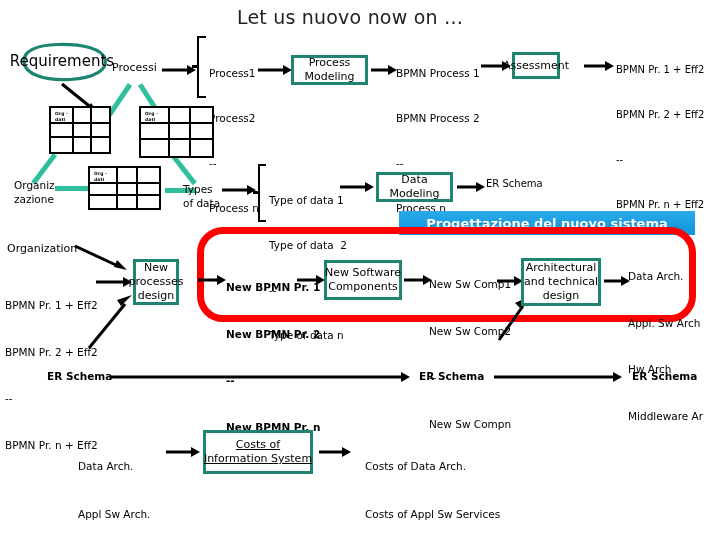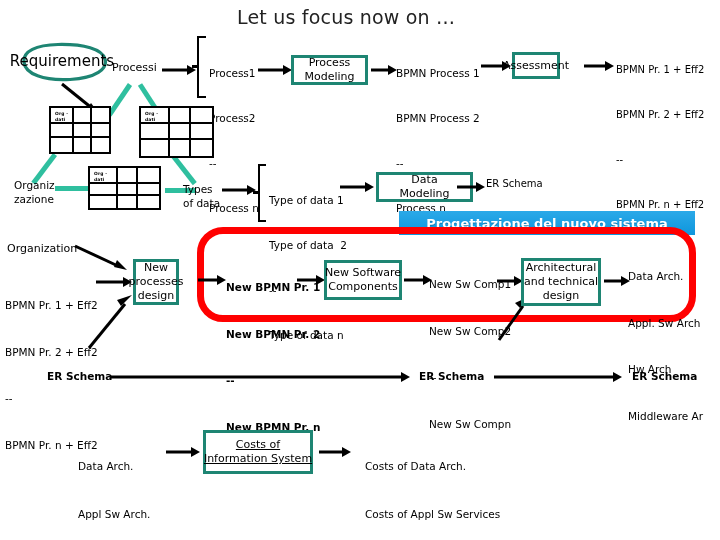--- a/index.html
+++ b/index.html
@@ -90,21 +90,21 @@
     border-top:5.5px solid transparent;border-bottom:5.5px solid transparent;
     border-left:9px solid #000;transform:translateY(-50%);
   }
   .tealline{position:absolute;background:#2FBF9F;height:5px;transform-origin:0 50%;}
 </style>
 </head>
 <body>
 
 <div class="stage">
 
-  <div class="abs t title">Let us focus now on …</div>
+  <div class="abs t title">Let us nuovo now on …</div>
 
   <div class="abs req-wrap">
     <svg width="96" height="40" viewBox="0 0 96 40">
       <path d="M10 20 C9 9, 22 3, 44 2.5 C70 2, 88 7, 91 17 C94 27, 82 36, 56 37.5 C30 39, 11 32, 10 20 Z" fill="none" stroke="#1E8573" stroke-width="3.2" stroke-linejoin="round"></path>
     </svg>
     <div class="req-label t">Requirements</div>
   </div>
 
   <div class="abs" style="left:60px;top:82px;width:50px;height:36px;">
     <svg width="50" height="36" viewBox="0 0 50 36">
@@ -242,21 +242,21 @@
       <div>--</div>
       <div>Type of data n</div>
     </div>
   </div>
 
   <div class="abs arrow" style="left:340px;top:187px;width:34px;">
     <div class="shaft" style="width:25px;"></div>
       <div class="head"></div>
   </div>
 
-  <div class="abs tealbox" style="left:376px;top:172px;width:97px;height:30px;white-space:pre;text-align:center;">Data
+  <div class="abs tealbox" style="left:376px;top:172px;width:77px;height:30px;white-space:pre;text-align:center;">Data
 Modeling</div>
 
   <div class="abs arrow" style="left:457px;top:187px;width:28px;">
     <div class="shaft" style="width:19px;"></div>
       <div class="head"></div>
   </div>
 
   <div class="abs t" style="left:486px;top:178px;font-size:10px;">ER Schema</div>
 
   <div class="abs banner">Progettazione del nuovo sistema</div>

